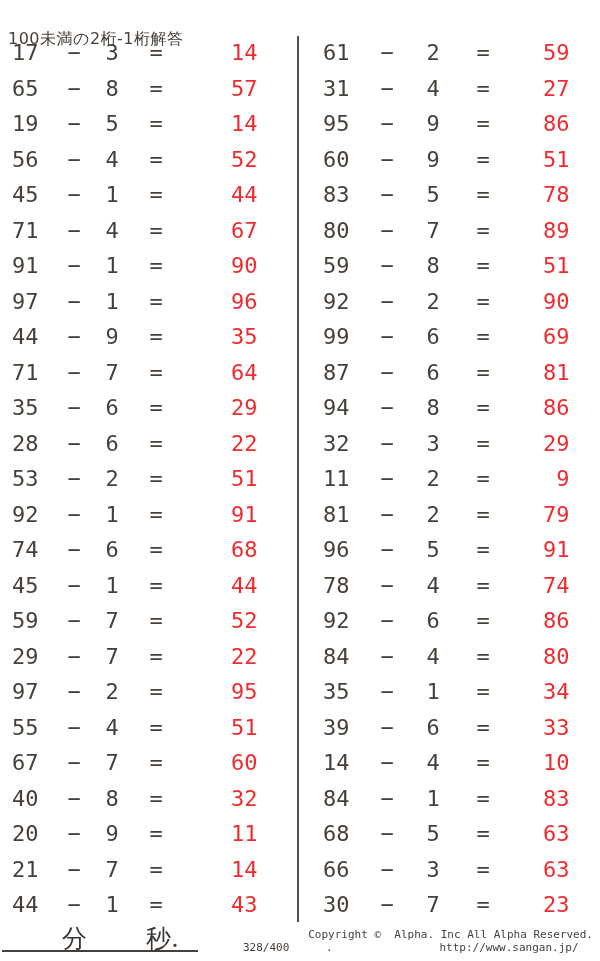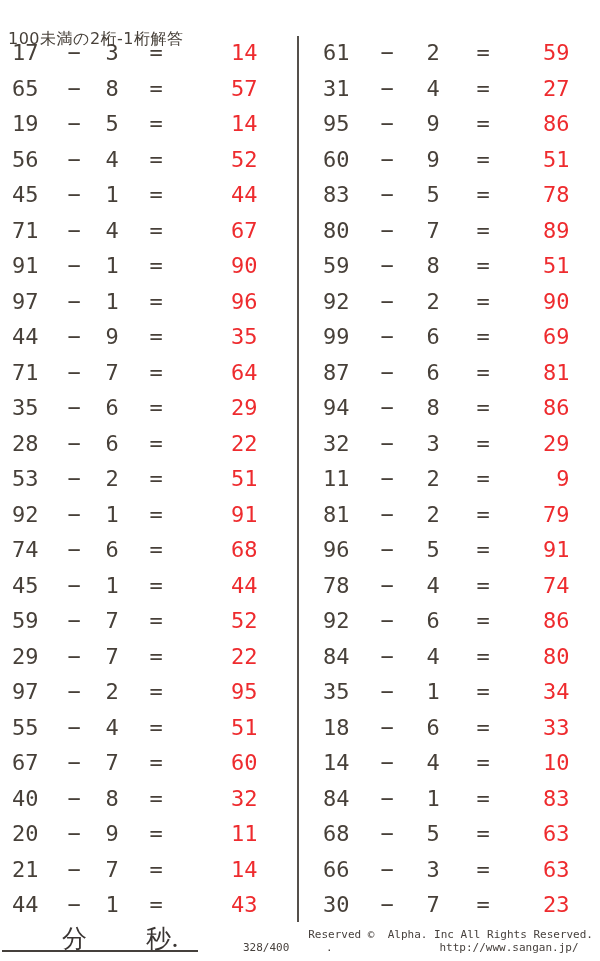--- a/index.html
+++ b/index.html
@@ -445,21 +445,21 @@
 
   <div class="row">
     <span class="cell op1">35</span>
     <span class="cell minus">−</span>
     <span class="cell op2">1</span>
     <span class="cell eq">=</span>
     <span class="cell ans">34</span>
   </div>
 
   <div class="row">
-    <span class="cell op1">18</span>
+    <span class="cell op1">39</span>
     <span class="cell minus">−</span>
     <span class="cell op2">6</span>
     <span class="cell eq">=</span>
     <span class="cell ans">33</span>
   </div>
 
   <div class="row">
     <span class="cell op1">14</span>
     <span class="cell minus">−</span>
     <span class="cell op2">4</span>
@@ -500,16 +500,16 @@
   </div>
 </div>
 
 <div class="divider"></div>
 
 <div class="timer-line">
   <span class="timer-minutes">分</span>
   <span class="timer-seconds">秒.</span>
 </div>
 
-<div class="footer-text copyright">Reserved ©  Alpha. Inc All Rights Reserved.</div>
+<div class="footer-text copyright">Copyright ©  Alpha. Inc All Alpha Reserved.</div>
 <div class="footer-text page-counter">328/400</div>
 <div class="footer-text footer-dot">.</div>
 <div class="footer-text site-url">http://www.sangan.jp/</div>
 
 </body></html>

